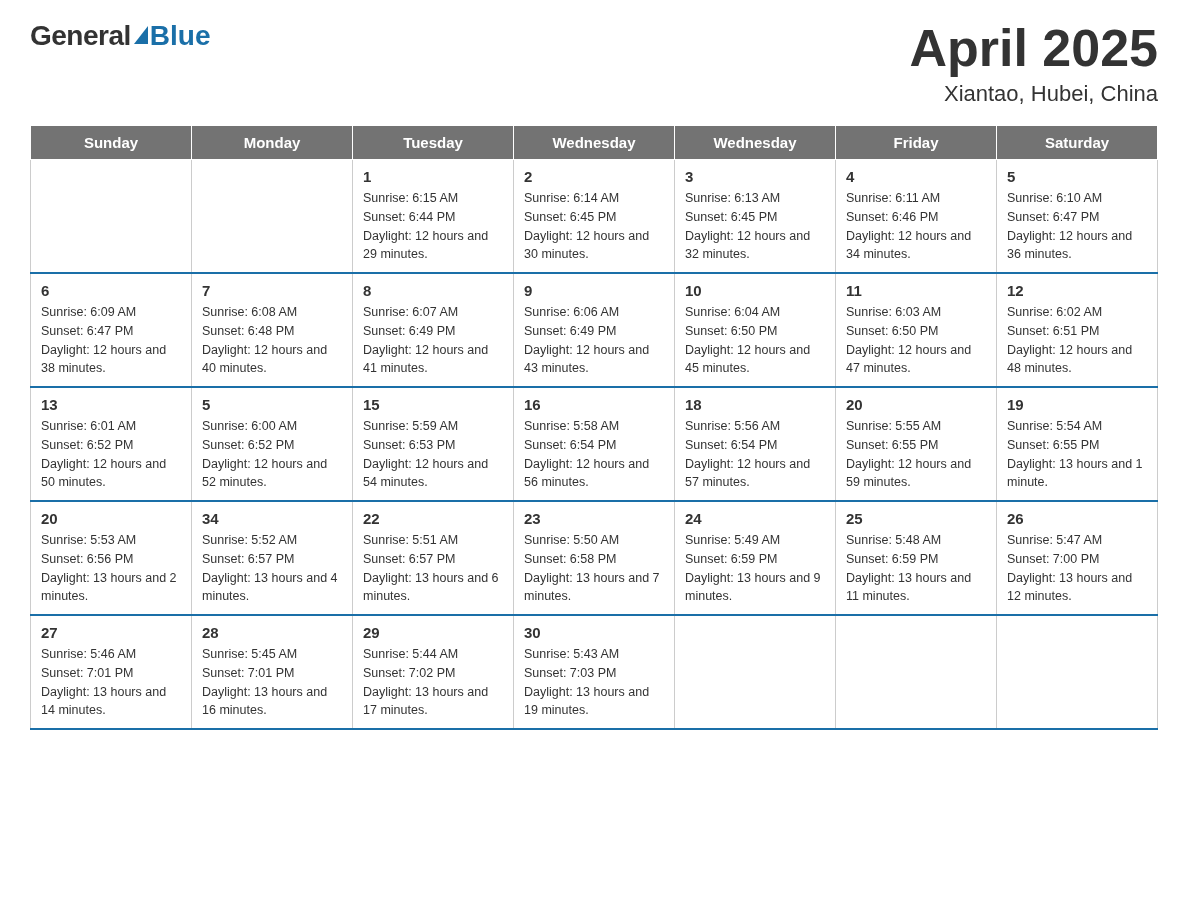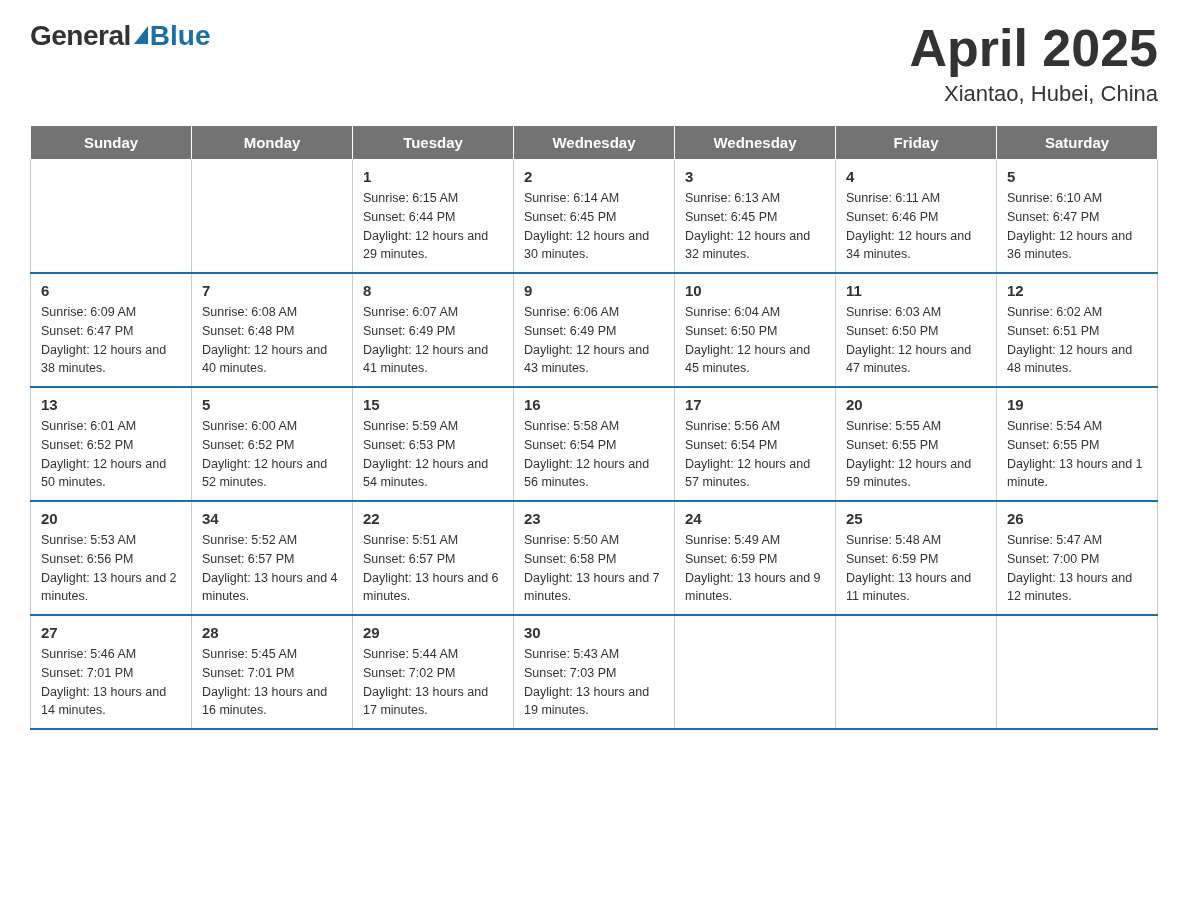--- a/index.html
+++ b/index.html
@@ -198,21 +198,21 @@
         </td>
         <td>
           <span class="day-number">15</span>
           <div class="sun-info">Sunrise: 5:59 AM<br>Sunset: 6:53 PM<br>Daylight: 12 hours and 54 minutes.</div>
         </td>
         <td>
           <span class="day-number">16</span>
           <div class="sun-info">Sunrise: 5:58 AM<br>Sunset: 6:54 PM<br>Daylight: 12 hours and 56 minutes.</div>
         </td>
         <td>
-          <span class="day-number">17</span>
+          <span class="day-number">18</span>
           <div class="sun-info">Sunrise: 5:56 AM<br>Sunset: 6:54 PM<br>Daylight: 12 hours and 57 minutes.</div>
         </td>
         <td>
           <span class="day-number">20</span>
           <div class="sun-info">Sunrise: 5:55 AM<br>Sunset: 6:55 PM<br>Daylight: 12 hours and 59 minutes.</div>
         </td>
         <td>
           <span class="day-number">19</span>
           <div class="sun-info">Sunrise: 5:54 AM<br>Sunset: 6:55 PM<br>Daylight: 13 hours and 1 minute.</div>
         </td>

